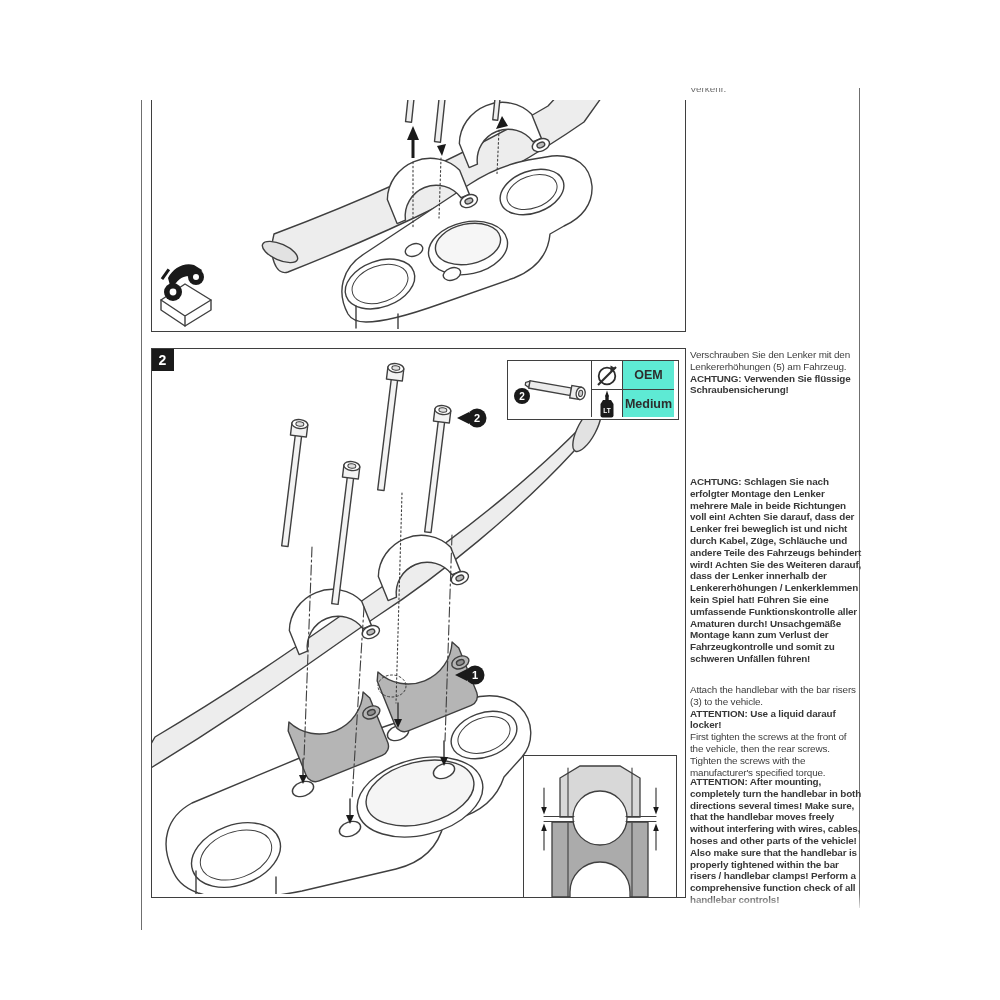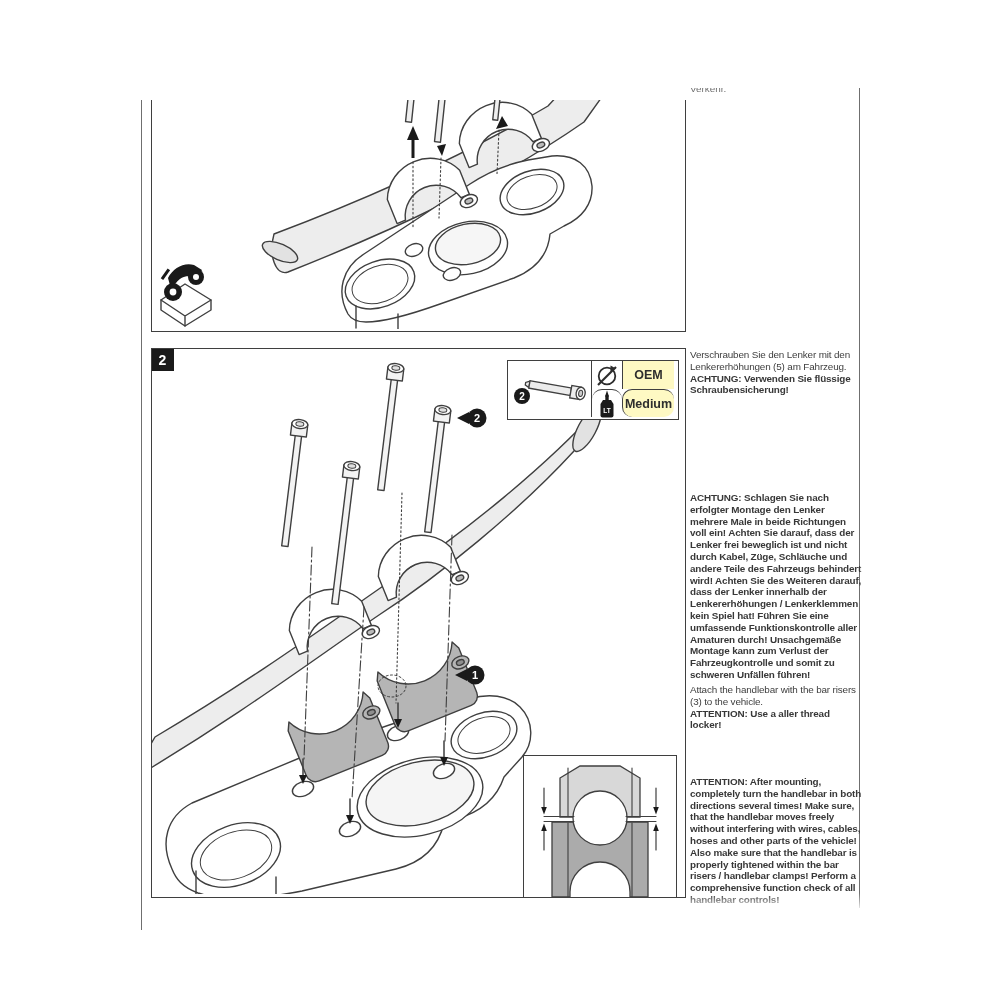--- a/index.html
+++ b/index.html
@@ -12,22 +12,22 @@
   .panel-top{left:151px;top:100px;width:533px;height:231px;border-top:none;}
   .panel-step2{left:151px;top:348px;width:533px;height:548px;}
   .step-badge{position:absolute;left:-1px;top:-1px;width:23px;height:23px;background:#1a1a1a;
         color:#fff;font-weight:bold;font-size:14px;display:flex;align-items:center;justify-content:center;z-index:5;}
   .diagram-svg{position:absolute;left:0;top:0;}
   
   .parts-box{position:absolute;left:355px;top:11px;width:170px;height:58px;border:1.5px solid #3f3f3f;
         display:grid;grid-template-columns:84px 30px 52px;grid-template-rows:28px 28px;background:#fff;z-index:4;}
   .cell{display:flex;align-items:center;justify-content:center;}
   .cell-bolt{grid-row:1/3;border-right:1.5px solid #3f3f3f;}
-  .cell-icon-2,.cell-label-2{border-top:1.5px solid #3f3f3f;border-radius:10px;}
-  .cell-label{background:#fef9c3;border-left:1.5px solid #3f3f3f;font-weight:bold;font-size:12.5px;color:#2e2e2e;}
+  .cell-icon-2,.cell-label-2{border-top:1.5px solid #3f3f3f;}
+  .cell-label{background:#5eead4;border-left:1.5px solid #3f3f3f;font-weight:bold;font-size:12.5px;color:#2e2e2e;}
   
   .detail-box{position:absolute;left:371px;top:406px;width:152px;height:141px;border:1.5px solid #3f3f3f;
         border-bottom:none;background:#fff;overflow:hidden;z-index:3;}
   
   .txt{position:absolute;left:690px;width:172px;font-size:9.9px;line-height:11.8px;
         letter-spacing:-0.15px;color:#3d3d3d;}
   .txt b{font-weight:bold;color:#383838;}
   .clip-frag{position:absolute;left:690px;top:88px;width:120px;height:12px;overflow:hidden;opacity:.8;}
   .clip-frag span{display:block;transform:translateY(-5px);font-size:9.9px;color:#4a4a4a;}
   .en2-wrap{position:absolute;left:690px;top:776px;width:172px;height:133px;overflow:hidden;}
@@ -276,27 +276,28 @@
         </g>
       </svg>
     </div>
   </div>
 
   <div class="txt" style="top:349px;">
     <span>Verschrauben Sie den Lenker mit den Lenkererhöhungen (5) am Fahrzeug.</span><br>
     <b>ACHTUNG: Verwenden Sie flüssige Schraubensicherung!</b><br>
   </div>
 
-  <div class="txt" style="top:492px;">
+  <div class="txt" style="top:476px;">
     <b>ACHTUNG: Schlagen Sie nach erfolgter Montage den Lenker mehrere Male in beide Richtungen voll ein! Achten Sie darauf, dass der Lenker frei beweglich ist und nicht durch Kabel, Züge, Schläuche und andere Teile des Fahrzeugs behindert wird! Achten Sie des Weiteren darauf, dass der Lenker innerhalb der Lenkererhöhungen / Lenkerklemmen kein Spiel hat! Führen Sie eine umfassende Funktionskontrolle aller Amaturen durch! Unsachgemäße Montage kann zum Verlust der Fahrzeugkontrolle und somit zu schweren Unfällen führen!</b>
   </div>
 
   <div class="txt" style="top:684px;">
     <span>Attach the handlebar with the bar risers (3) to the vehicle.</span><br>
-    <b>ATTENTION: Use a aller thread locker!</b><br>
+    <b>ATTENTION: Use a liquid darauf locker!</b><br>
+    <span>First tighten the screws at the front of the vehicle, then the rear screws. Tighten the screws with the manufacturer's specified torque.</span>
   </div>
 
   <div class="en2-wrap">
     <div class="txt" style="position:static;">
       <b>ATTENTION: After mounting, completely turn the handlebar in both directions several times! Make sure, that the handlebar moves freely without interfering with wires, cables, hoses and other parts of the vehicle! Also make sure that the handlebar is properly tightened within the bar risers / handlebar clamps! Perform a comprehensive function check of all handlebar controls!</b>
     </div>
   </div>
   <div class="fade-out"></div>
 
 </div>

